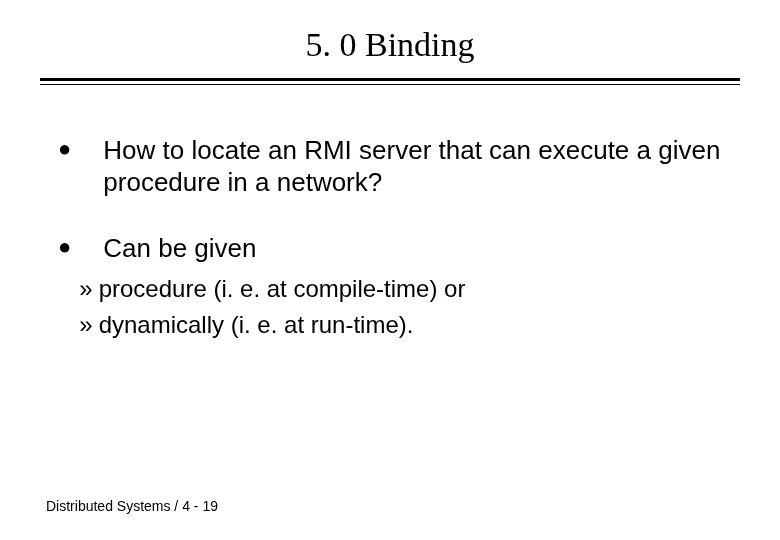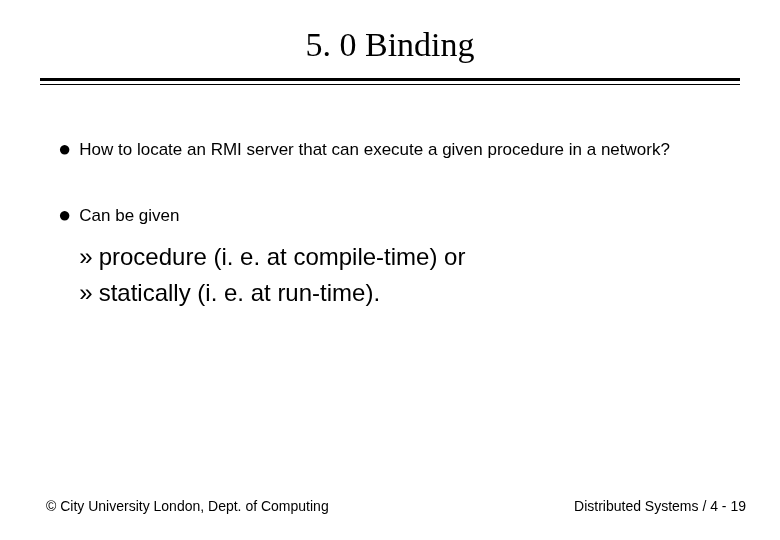--- a/index.html
+++ b/index.html
@@ -51,23 +51,24 @@
     margin-bottom: 34px;
   }
   .bullet-dot {
     font-size: 22px;
     line-height: 30px;
     margin-right: 8px;
     flex: 0 0 auto;
     color: #000;
   }
   .bullet-text {
-    font-size: 17px;
+    font-size: 26px;
     line-height: 32px;
     font-family: Arial, Helvetica, sans-serif;
+    margin-left: 24px;
   }
   .sub-list {
     margin-top: 10px;
     margin-left: 0px;
   }
   .sub-row {
     display: flex;
     align-items: flex-start;
     margin-bottom: 6px;
   }
@@ -115,26 +116,25 @@
       <span class="bullet-dot">●</span>
       <div>
         <span class="bullet-text">Can be given</span>
         <div class="sub-list">
           <div class="sub-row">
             <span class="sub-mark">»</span>
             <span class="sub-text">procedure (i. e. at compile-time) or</span>
           </div>
           <div class="sub-row">
             <span class="sub-mark">»</span>
-            <span class="sub-text">statically (i. e. at run-time).</span>
+            <span class="sub-text">dynamically (i. e. at run-time).</span>
           </div>
         </div>
       </div>
     </div>
 
   </div>
 
   <div class="footer">
-    <span>© City University London, Dept. of Computing</span>
     <span>Distributed Systems / 4 - 19</span>
   </div>
 
 </div>
 
 </body></html>

